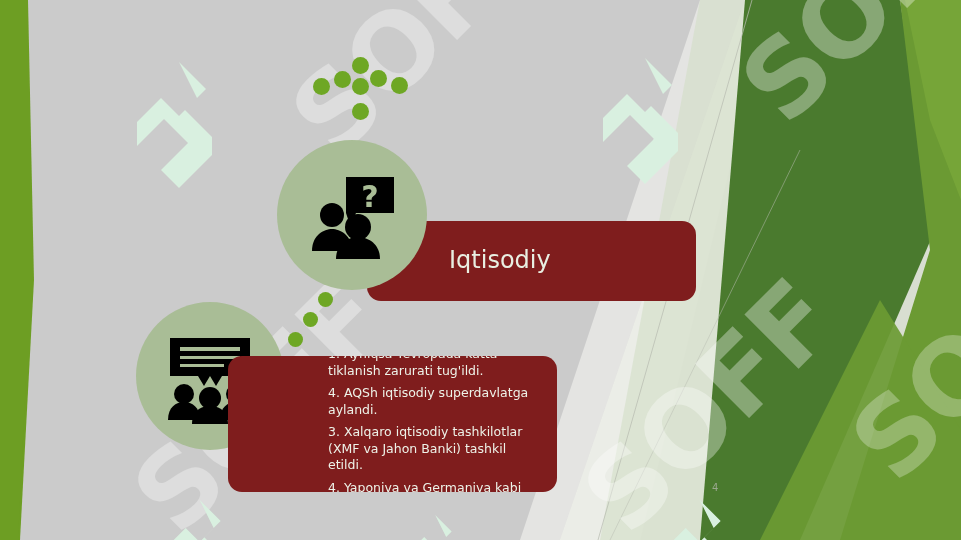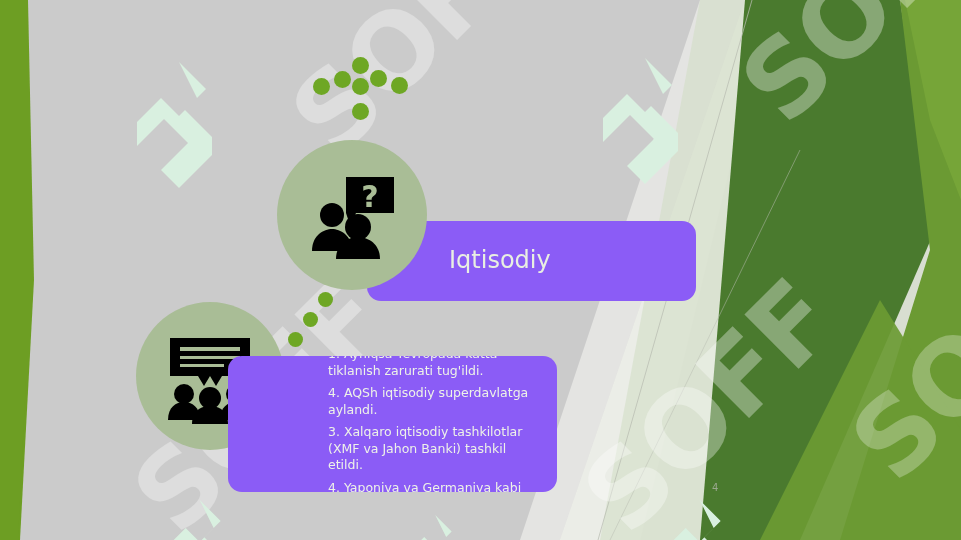--- a/index.html
+++ b/index.html
@@ -71,21 +71,21 @@
     display: flex;
     align-items: center;
     justify-content: center;
   }
   .badge-top  { left: 277px; top: 140px; width: 150px; height: 150px; }
   .badge-bot  { left: 136px; top: 302px; width: 148px; height: 148px; }
 
   
   .green-box {
     position: absolute;
-    background: #8b5cf6;
+    background: #7f1d1d;
     border-radius: 14px;
     box-sizing: border-box;
   }
   .title-box {
     left: 367px; top: 221px;
     width: 329px; height: 80px;
     display: flex;
     align-items: center;
     padding-left: 82px;
   }

